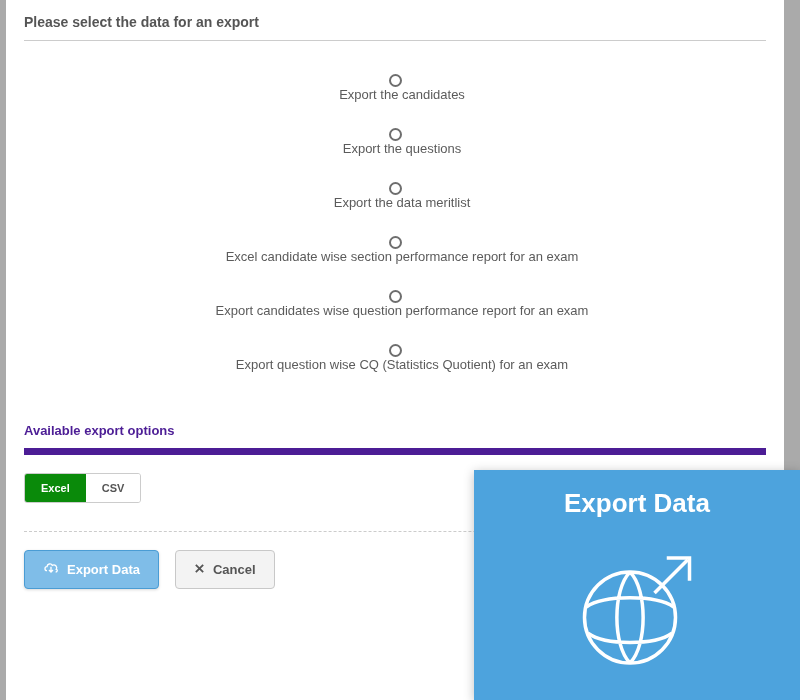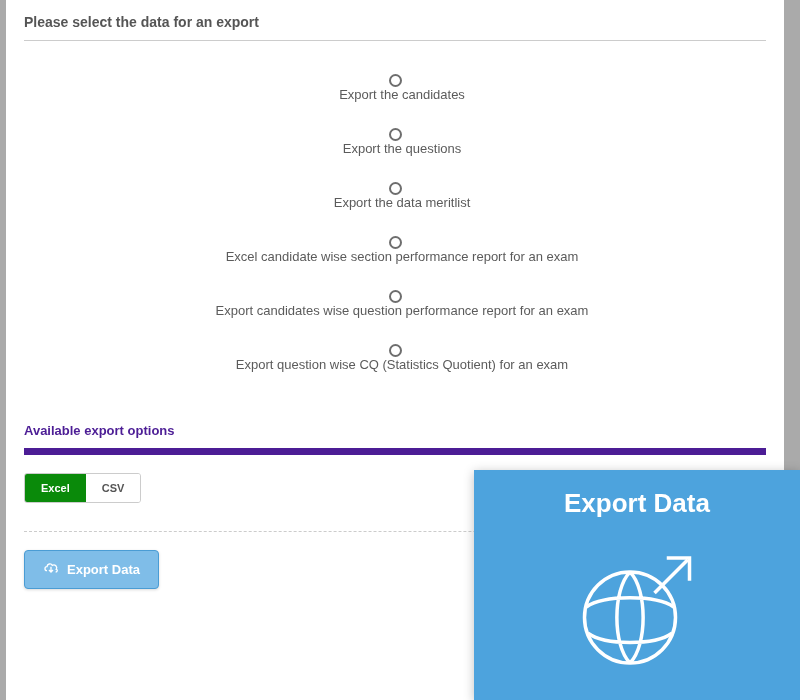--- a/index.html
+++ b/index.html
@@ -180,20 +180,28 @@
   <div class="action-bar">
     <button class="btn btn-primary">
       <span>
         <svg width="16" height="14" viewBox="0 0 24 20">
           <path d="M6 14 C2 14 2 8 6 8 C6 4 12 2 14 6 C18 4 22 8 20 12 C22 12 22 16 19 16" fill="none" stroke="#fff" stroke-width="2"></path>
           <path d="M12 8 L12 16 M9 13 L12 16 L15 13" fill="none" stroke="#fff" stroke-width="2"></path>
         </svg>
       </span>
       <span>Export Data</span>
     </button>
+    <button class="btn btn-cancel">
+      <span>
+        <svg width="11" height="11" viewBox="0 0 12 12">
+            <path d="M2 2 L10 10 M10 2 L2 10" stroke="#555" stroke-width="2"></path>
+          </svg>
+      </span>
+      <span>Cancel</span>
+    </button>
   </div>
 </div>
 
 <div class="overlay-card">
   <div class="overlay-title">Export Data</div>
   <div class="overlay-icon">
     <svg viewBox="0 0 160 160">
       <circle cx="72" cy="92" r="52"></circle>
       <path d="M72 40 C52 60 52 124 72 144 M72 40 C92 60 92 124 72 144 M22 80 C42 66 102 66 122 80 M24 110 C44 124 100 124 120 110"></path>
       <path d="M100 64 L138 26"></path>

